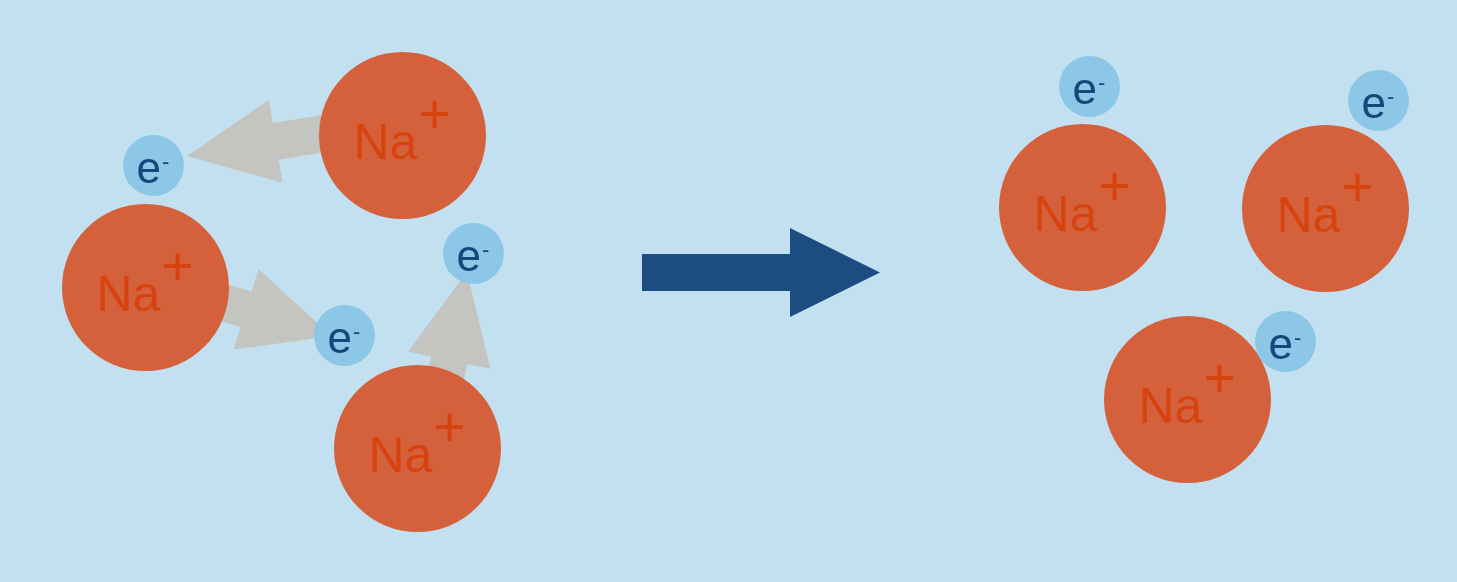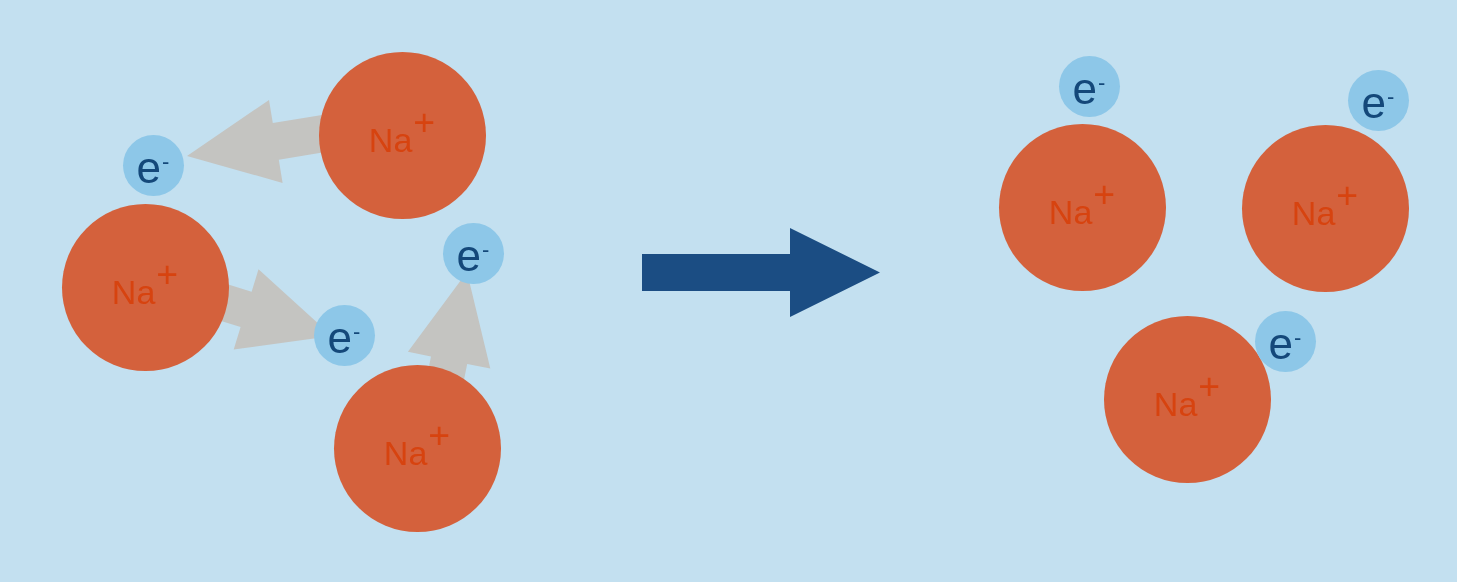--- a/index.html
+++ b/index.html
@@ -35,21 +35,21 @@
   .ion {
     position: absolute;
     width: 167px; height: 167px;
     border-radius: 50%;
     background: var(--ion-fill);
     color: var(--ion-text);
     display: flex;
     align-items: center;
     justify-content: center;
     z-index: 2;
-    font-size: 34px;
+    font-size: 50px;
     line-height: 1;
     padding-top: 10px;
   }
   .ion .charge {
     font-size: 1.1em;
     position: relative;
     top: -0.46em;
     margin-left: 1px;
   }
   .electron {

